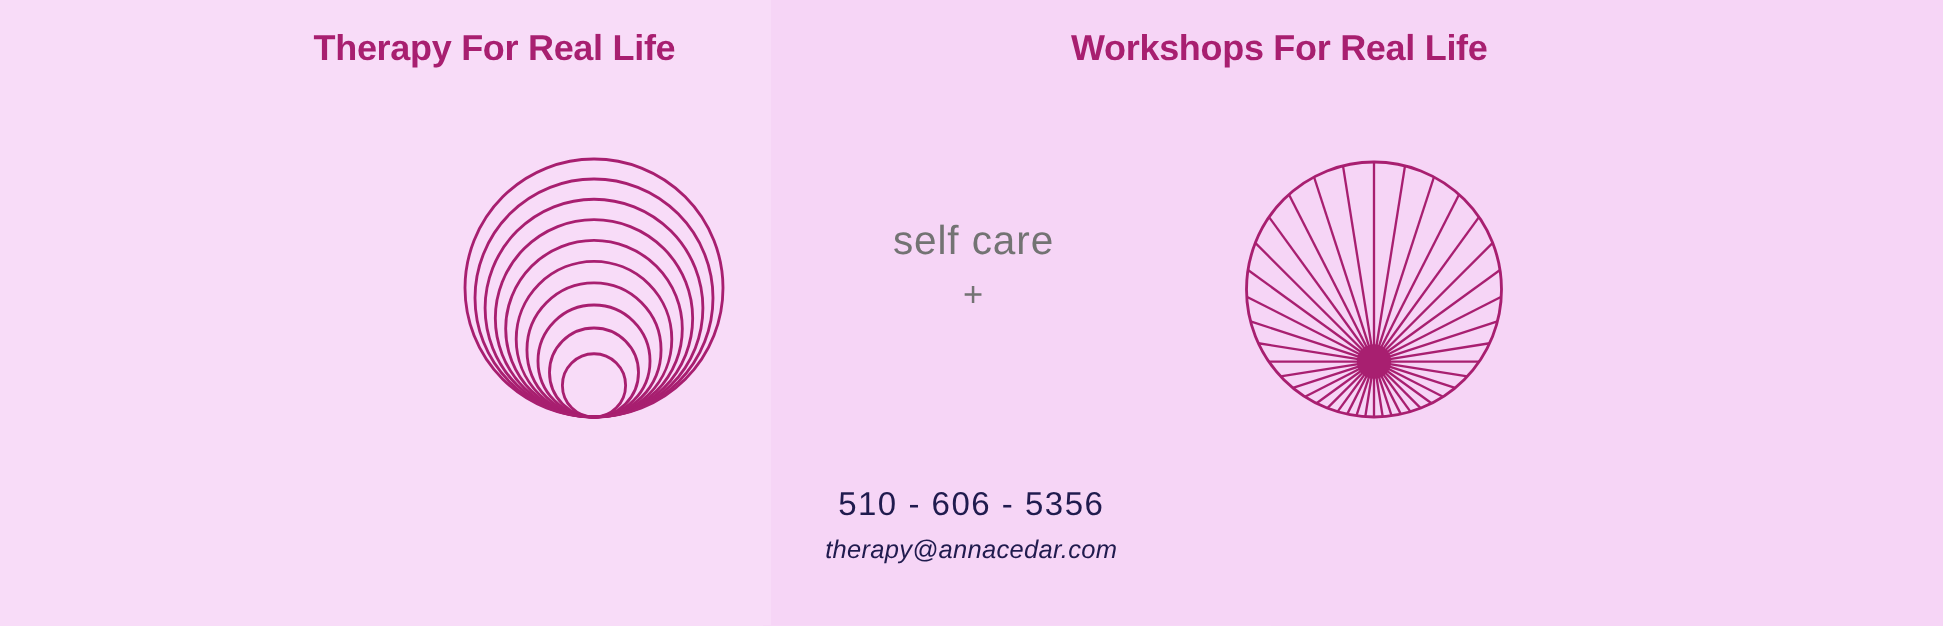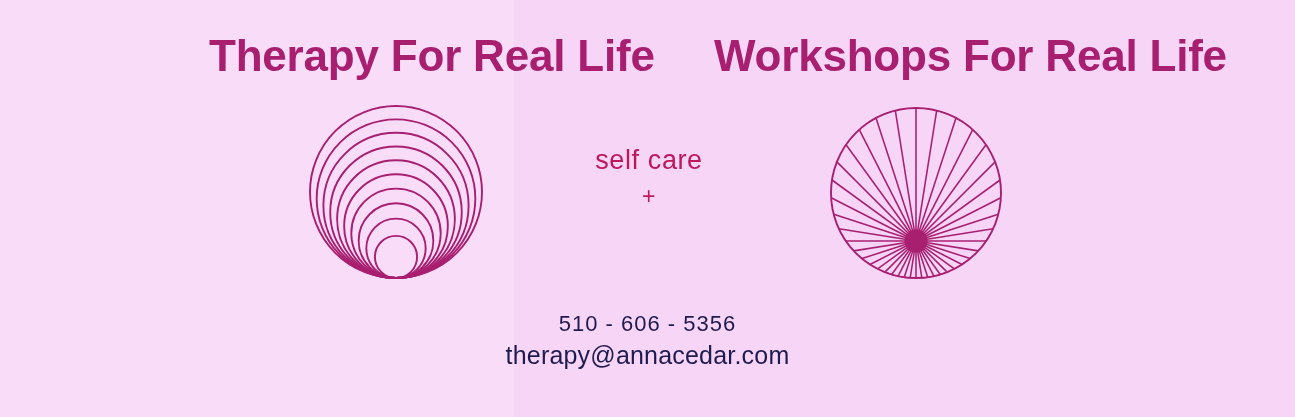--- a/index.html
+++ b/index.html
@@ -26,43 +26,43 @@
     top: 0;
     height: 417px;
     background: #f8dcf8;
     pointer-events: none;
   }
   .bg-band.left  { left: 0;     width: 514px; }
   .bg-band.right { left: 514px; width: 781px; background: #f6d5f6; }
 
   .heading {
     position: absolute;
-    top: 31px;
-    font-size: 44px;
+    top: 19px;
+    font-size: 24px;
     font-weight: bold;
     color: #a81f70;
     letter-spacing: -0.2px;
     white-space: nowrap;
   }
   .heading.therapy   { left: 209px; }
   .heading.workshops { left: 714px; text-align: right; }
 
   .logo {
     position: absolute;
   }
   .logo.rings   { left: 296px; top: 104px; width: 200px; height: 176px; }
   .logo.sunburst{ left: 822px; top: 106px; width: 188px; height: 174px; }
 
   .center-text {
     position: absolute;
     left: 518px;
     top: 142px;
     width: 262px;
     text-align: center;
-    color: #be185d;
+    color: #737373;
     font-size: 27px;
     line-height: 37px;
     font-weight: 400;
     letter-spacing: 0.6px;
   }
   .center-text .plus {
     font-size: 23px;
     line-height: 34px;
   }
 
@@ -78,26 +78,28 @@
     font-size: 22px;
     font-weight: bold;
     letter-spacing: -0.1px;
     line-height: 30px;
   }
   .contact .phone {
     font-size: 22px;
     font-weight: 400;
     letter-spacing: 1px;
     line-height: 32px;
+    margin-top: 12px;
   }
   .contact .email {
-    font-size: 25px;
+    font-size: 17px;
     font-weight: 400;
     letter-spacing: 0.2px;
     line-height: 30px;
+    font-style: italic;
   }
 </style>
 </head>
 <body>
 
 <div id="banner">
 
   <div class="bg-band left"></div>
   <div class="bg-band right"></div>
 

